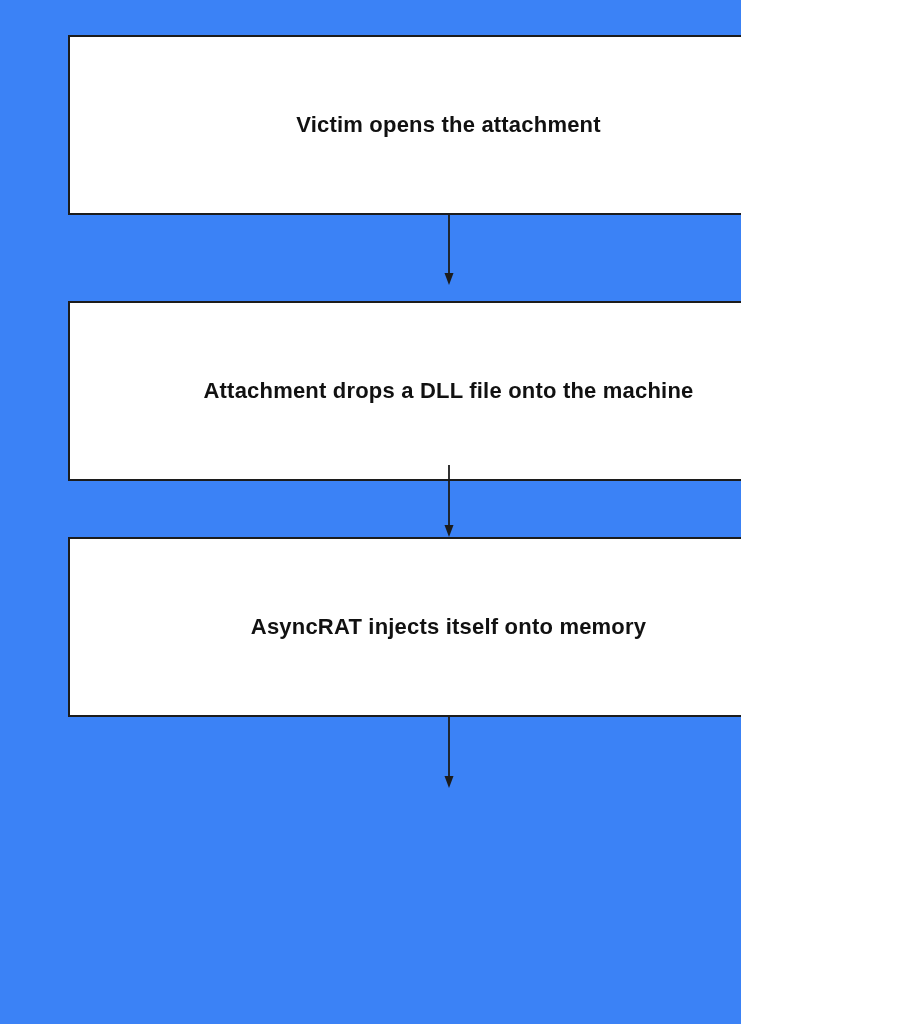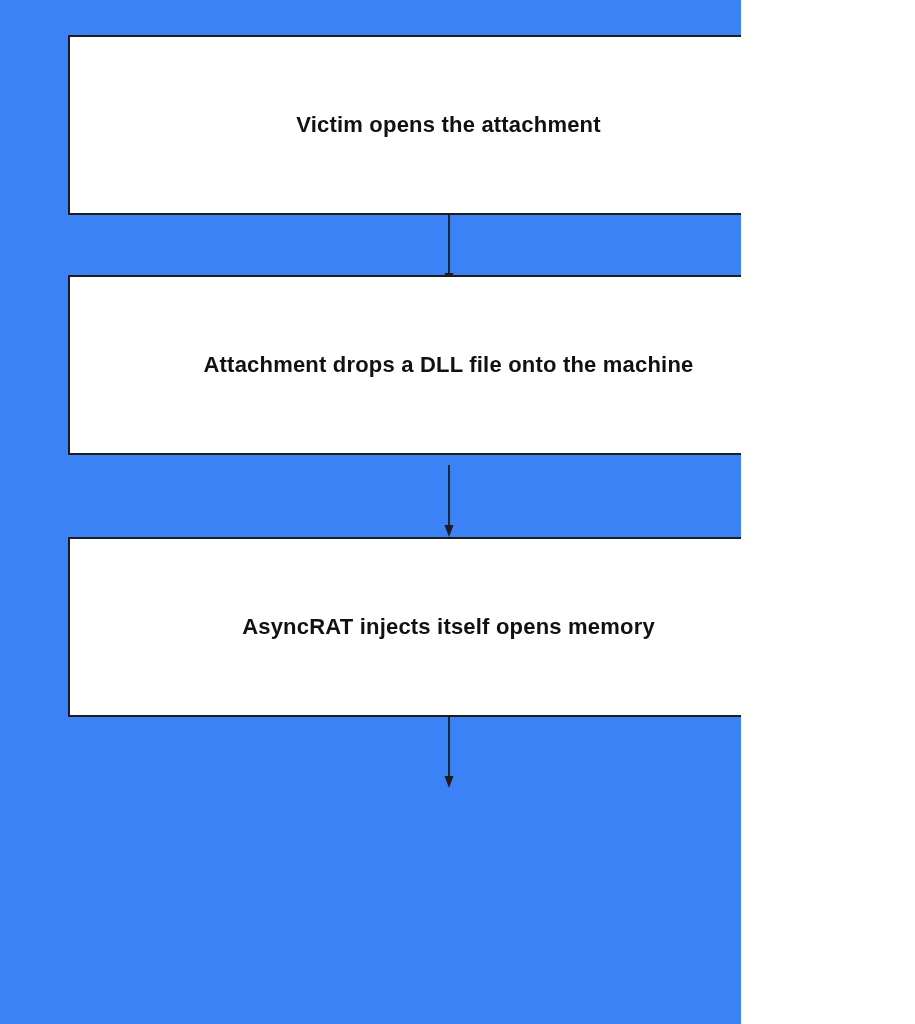--- a/index.html
+++ b/index.html
@@ -29,21 +29,21 @@
     text-align: center;
   }
   .flow-box .label {
     font-size: 22px;
     font-weight: bold;
     color: #111111;
     letter-spacing: 0.2px;
     padding: 0 20px;
   }
   .box-1 { top: 35px; }
-  .box-2 { top: 275px; }
+  .box-2 { top: 301px; }
   .box-3 { top: 537px; }
   .box-4 { top: 788px; height: 182px; }
   .arrow {
     position: absolute;
     left: 441px;
     width: 16px;
     display: block;
   }
   .arrow-1 { top: 215px; height: 70px; }
   .arrow-2 { top: 465px; height: 72px; }
@@ -66,21 +66,21 @@
   <div class="flow-box box-2">
     <span class="label">Attachment drops a DLL file onto the machine</span>
   </div>
 
   <svg class="arrow arrow-2" width="16" height="72" viewBox="0 0 16 72">
     <line x1="8" y1="0" x2="8" y2="63" stroke="#1c1c1c" stroke-width="1.8"></line>
     <polygon points="8,72 3.5,60 12.5,60" fill="#1c1c1c"></polygon>
   </svg>
 
   <div class="flow-box box-3">
-    <span class="label">AsyncRAT injects itself opens memory</span>
+    <span class="label">AsyncRAT injects itself onto memory</span>
   </div>
 
   <svg class="arrow arrow-3" width="16" height="71" viewBox="0 0 16 71">
     <line x1="8" y1="0" x2="8" y2="62" stroke="#1c1c1c" stroke-width="1.8"></line>
     <polygon points="8,71 3.5,59 12.5,59" fill="#1c1c1c"></polygon>
   </svg>
 
 
 </div>
 

